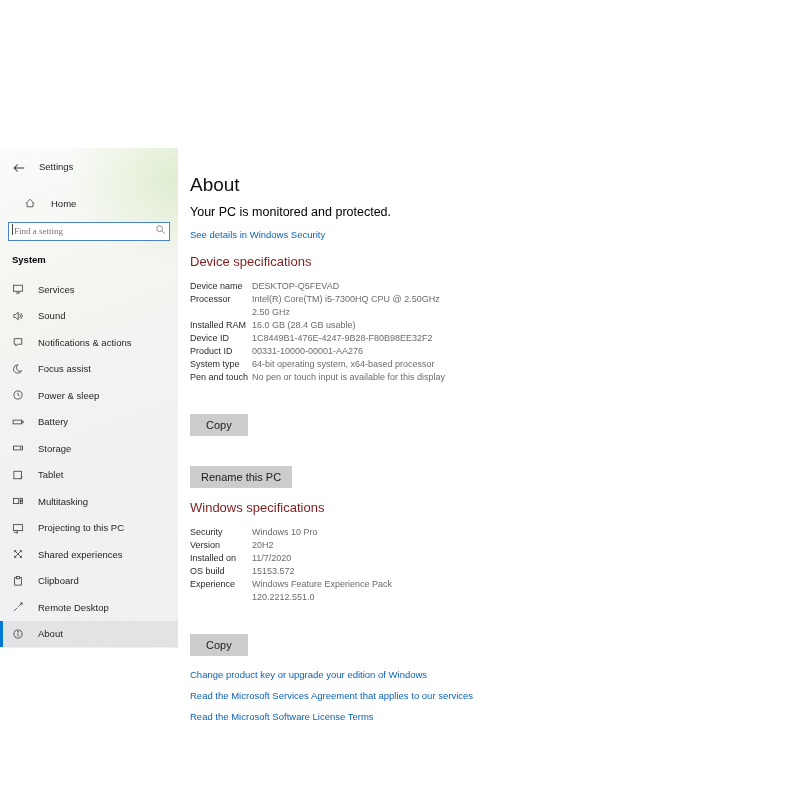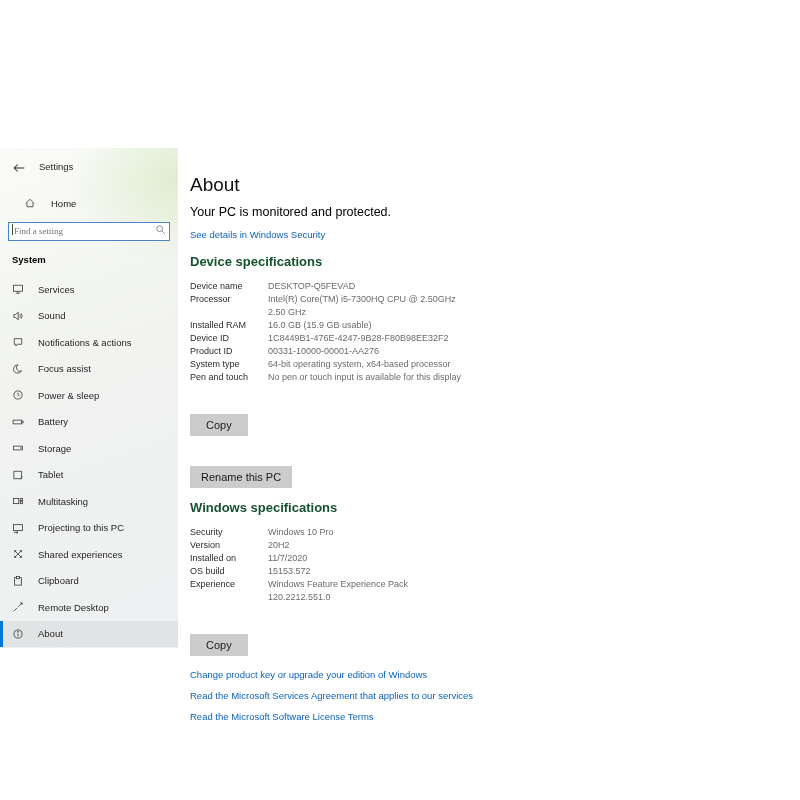--- a/index.html
+++ b/index.html
@@ -29,22 +29,22 @@
   .sb-item .ic { width:12px; height:12px; margin-left:12px; flex:none; display:flex; align-items:center; }
   .sb-item .lbl { margin-left:14px; font-size:9.5px; color:#1f1f1f; white-space:nowrap; }
   .sb-item.selected { background:rgba(0,0,0,0.05); box-shadow:inset 3px 0 0 var(--accent,#0078d7); }
 
   
   .main { position:absolute; left:190px; top:0; width:590px; }
   h1.page-title { margin-top:26px; font-size:19px; font-weight:400; color:#111; line-height:22px; }
   .subtitle { margin-top:8px; font-size:12.5px; line-height:17px; color:#000; }
   a.link { color:var(--link,#0c63b8); font-size:9.5px; line-height:12px; text-decoration:none; cursor:pointer; display:inline-block; }
   .sec-link { margin-top:8px; }
-  h2.section { margin-top:12px; font-size:13px; font-weight:700; color:#14532d; line-height:16px; }
-  .spec-table { margin-top:10px; display:grid; grid-template-columns:62px 205px; column-gap:16px; }
+  h2.section { margin-top:12px; font-size:13px; font-weight:400; color:#7f1d1d; line-height:16px; }
+  .spec-table { margin-top:10px; display:grid; grid-template-columns:62px 205px; column-gap:0; }
   .spec-table .lb { font-size:9px; line-height:13px; color:#2b2b2b; padding:0; }
   .spec-table .vl { font-size:9px; line-height:13px; color:#6b6b6b; }
   button.btn { display:block; margin-top:30px; background:var(--btn,#cccccc); border:1px solid var(--btn,#cccccc);
     font-family:"Liberation Sans",sans-serif; font-size:11px; color:#1a1a1a; padding:4px 15px; cursor:pointer; }
   .win-section { margin-top:20px; }
   .links { margin-top:13px; }
   .links a { display:block; margin-top:9px; }
   svg.icon { stroke:#3f3f3f; stroke-width:1.1; fill:none; }
 </style>
 </head>
@@ -211,21 +211,21 @@
     <div class="subtitle">Your PC is monitored and protected.</div>
     <a class="link sec-link">See details in Windows Security</a>
 
     <h2 class="section">Device specifications</h2>
     <div class="spec-table">
       <div class="lb">Device name</div>
       <div class="vl">DESKTOP-Q5FEVAD</div>
       <div class="lb">Processor</div>
       <div class="vl">Intel(R) Core(TM) i5-7300HQ CPU @ 2.50GHz&nbsp;&nbsp; 2.50 GHz</div>
       <div class="lb">Installed RAM</div>
-      <div class="vl">16.0 GB (15.9 GB usable)</div>
+      <div class="vl">16.0 GB (28.4 GB usable)</div>
       <div class="lb">Device ID</div>
       <div class="vl">1C8449B1-476E-4247-9B28-F80B98EE32F2</div>
       <div class="lb">Product ID</div>
       <div class="vl">00331-10000-00001-AA276</div>
       <div class="lb">System type</div>
       <div class="vl">64-bit operating system, x64-based processor</div>
       <div class="lb">Pen and touch</div>
       <div class="vl">No pen or touch input is available for this display</div>
     </div>
     <button class="btn">Copy</button>

